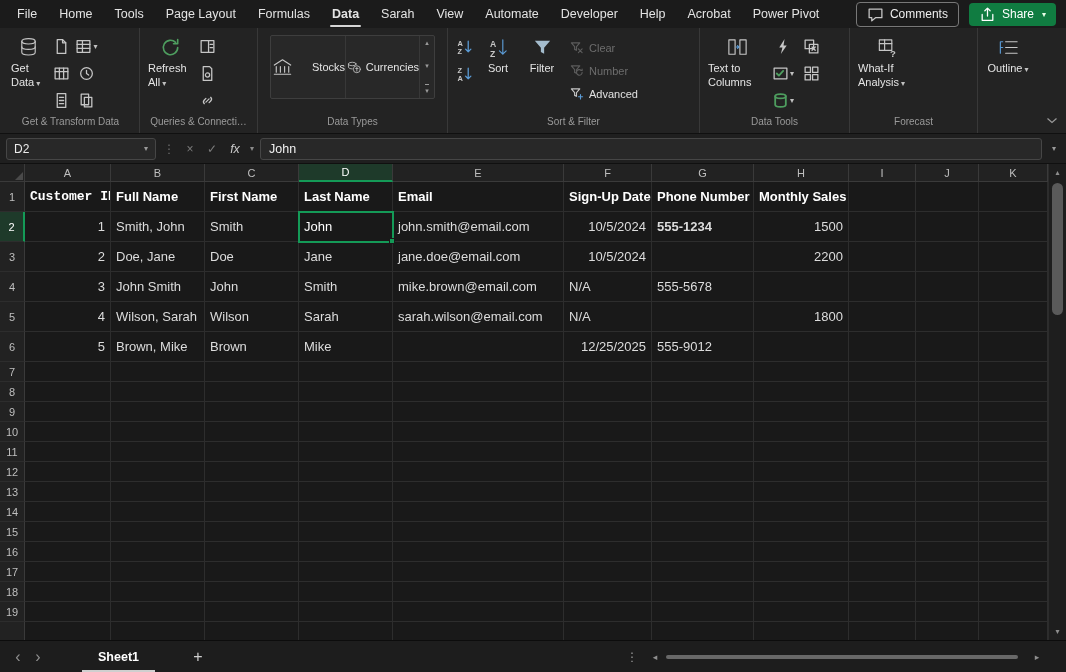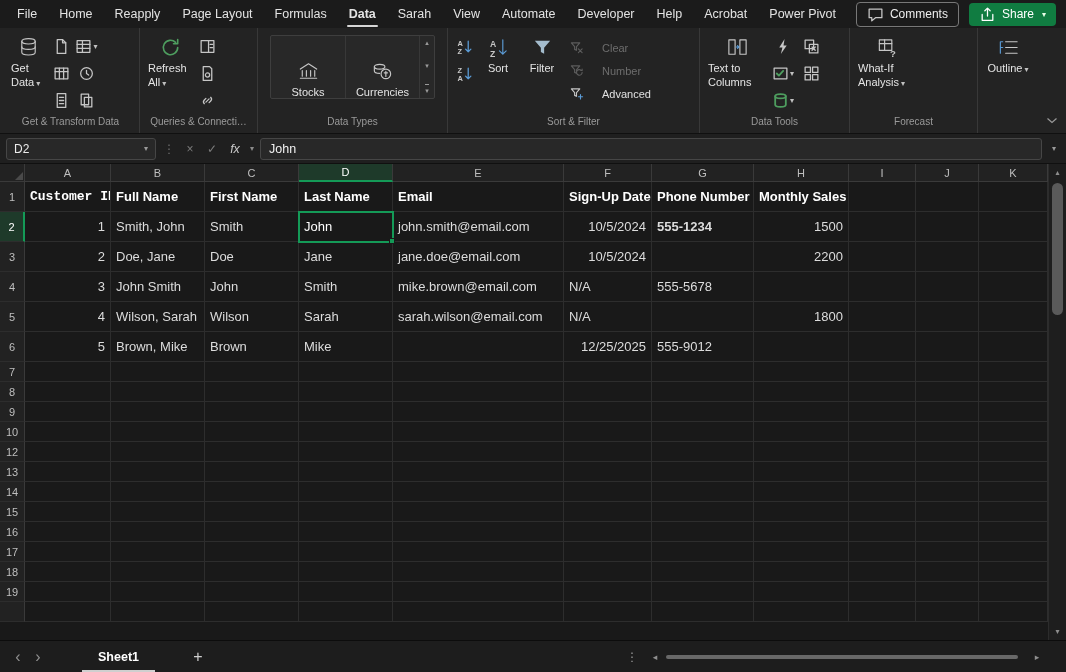--- a/index.html
+++ b/index.html
@@ -24,27 +24,27 @@
   .rgroup{display:flex;flex-direction:column;border-right:1px solid #383838;flex:none;}
   .gcontent{flex:1;display:flex;align-items:flex-start;padding:4px 4px 0 4px;}
   .glabel{height:17px;font-size:10px;color:#9a9a9a;text-align:center;white-space:nowrap;overflow:hidden;padding:0 2px;}
   .rbtn{display:flex;flex-direction:column;align-items:center;gap:3px;padding:4px 4px 2px;border-radius:3px;min-width:44px;}
   .biglabel{font-size:11px;line-height:1.25;text-align:left;color:#e4e4e4;max-width:58px;}
   .dd{font-size:8px;color:#c0c0c0;margin-left:2px;}
   .sgrid{display:grid;grid-auto-rows:27px;column-gap:2px;margin-top:1px;}
   .sbtn{display:flex;align-items:center;justify-content:center;border-radius:3px;}
   .sbtn .dd{margin-left:1px;}
   .gallery{display:flex;border:1px solid #3e3e3e;background:#282828;height:64px;border-radius:2px;margin-top:3px;}
-  .gtile{width:74px;display:flex;flex-direction:column;align-items:center;justify-content:flex-end;gap:3px;}
+  .gtile{width:74px;display:flex;flex-direction:row;align-items:center;justify-content:space-between;gap:3px;}
   .gtile + .gtile{border-left:1px solid #383838;}
   .gtlabel{font-size:11px;color:#e4e4e4;}
   .gstrip{width:15px;border-left:1px solid #383838;display:flex;flex-direction:column;align-items:center;justify-content:space-between;padding:3px 0;color:#9a9a9a;font-size:7px;}
   .gmore{border-top:1px solid #9a9a9a;padding-top:2px;}
   .tcol{display:flex;flex-direction:column;gap:2px;margin-top:5px;}
-  .trow{display:flex;align-items:center;gap:18px;height:21px;padding:0 5px;font-size:11px;color:#e0e0e0;border-radius:3px;white-space:nowrap;}
+  .trow{display:flex;align-items:center;gap:5px;height:21px;padding:0 5px;font-size:11px;color:#e0e0e0;border-radius:3px;white-space:nowrap;}
   .trow.disabled{color:#6d6d6d;}
   .trow.disabled .ico path,.trow.disabled .ico rect{stroke:#5c5c5c;}
   .collapse{position:absolute;right:8px;bottom:5px;}
 
   
   .formulabar{height:30px;background:#1f1f1f;display:flex;align-items:center;padding:0 6px;gap:6px;border-bottom:1px solid #101010;}
   .namebox{width:150px;height:22px;background:#282828;border:1px solid #464646;border-radius:3px;display:flex;align-items:center;padding:0 7px;font-size:12px;color:#ececec;}
   .namebox .dd{margin-left:auto;color:#9a9a9a;}
   .fb-dots{color:#6f6f6f;font-size:12px;padding:0 1px;}
   .fb-ico{font-size:12px;color:#7a7a7a;width:16px;text-align:center;}
@@ -100,21 +100,21 @@
 </style>
 </head>
 <body>
 
 <div class="app">
 
   <div class="menubar">
     <div class="menu-tabs">
         <div class="menu-tab">File</div>
         <div class="menu-tab">Home</div>
-        <div class="menu-tab">Reapply</div>
+        <div class="menu-tab">Tools</div>
         <div class="menu-tab">Page Layout</div>
         <div class="menu-tab">Formulas</div>
         <div class="menu-tab active">Data</div>
         <div class="menu-tab">Sarah</div>
         <div class="menu-tab">View</div>
         <div class="menu-tab">Automate</div>
         <div class="menu-tab">Developer</div>
         <div class="menu-tab">Help</div>
         <div class="menu-tab">Acrobat</div>
         <div class="menu-tab">Power Pivot</div>
@@ -569,20 +569,34 @@
             <div class="cell" style="width: 94px;"></div>
             <div class="cell" style="width: 171px;"></div>
             <div class="cell" style="width: 88px;"></div>
             <div class="cell" style="width: 102px;"></div>
             <div class="cell" style="width: 95px;"></div>
             <div class="cell" style="width: 67px;"></div>
             <div class="cell" style="width: 63px;"></div>
             <div class="cell" style="width: 69px;"></div>
           </div>
           <div class="grid-row" style="height: 20px;">
+            <div class="row-hdr">11</div>
+            <div class="cell" style="width: 86px;"></div>
+            <div class="cell" style="width: 94px;"></div>
+            <div class="cell" style="width: 94px;"></div>
+            <div class="cell" style="width: 94px;"></div>
+            <div class="cell" style="width: 171px;"></div>
+            <div class="cell" style="width: 88px;"></div>
+            <div class="cell" style="width: 102px;"></div>
+            <div class="cell" style="width: 95px;"></div>
+            <div class="cell" style="width: 67px;"></div>
+            <div class="cell" style="width: 63px;"></div>
+            <div class="cell" style="width: 69px;"></div>
+          </div>
+          <div class="grid-row" style="height: 20px;">
             <div class="row-hdr">12</div>
             <div class="cell" style="width: 86px;"></div>
             <div class="cell" style="width: 94px;"></div>
             <div class="cell" style="width: 94px;"></div>
             <div class="cell" style="width: 94px;"></div>
             <div class="cell" style="width: 171px;"></div>
             <div class="cell" style="width: 88px;"></div>
             <div class="cell" style="width: 102px;"></div>
             <div class="cell" style="width: 95px;"></div>
             <div class="cell" style="width: 67px;"></div>

